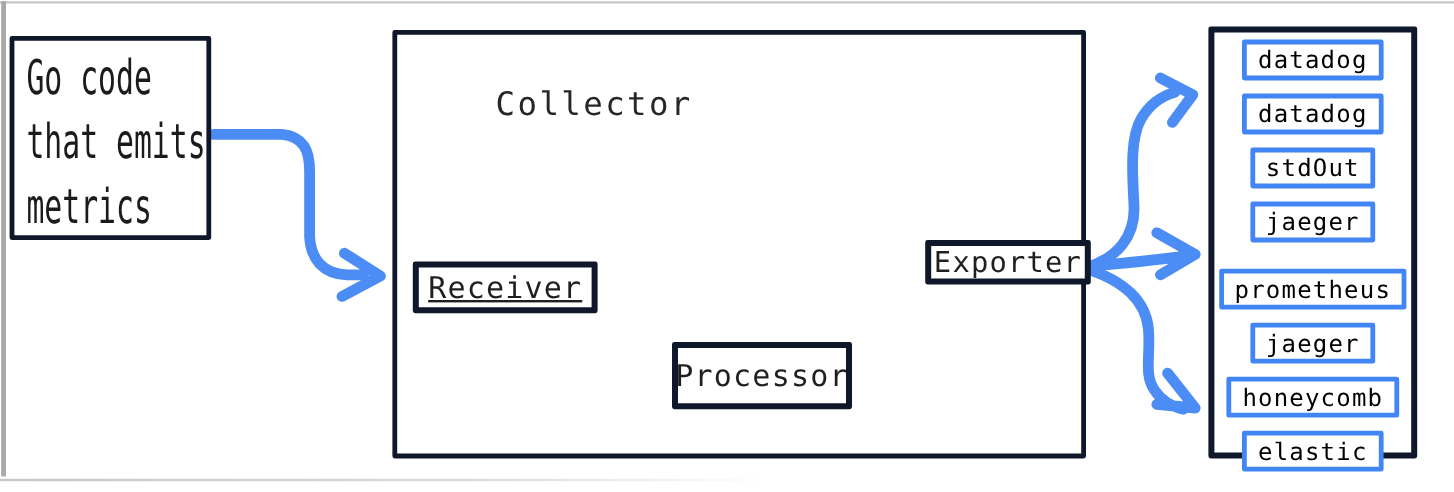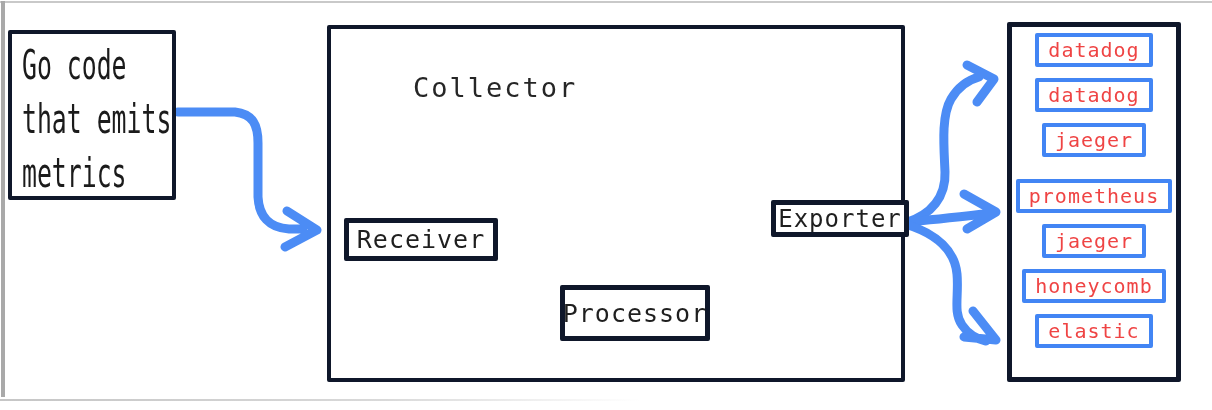--- a/index.html
+++ b/index.html
@@ -52,38 +52,38 @@
     position: absolute; left: 413px; top: 72px;
     font-size: 27px; letter-spacing: 2px; color: #262626;
   }
 
   
   .stage {
     display: flex; align-items: center; justify-content: center;
     font-size: 25px; letter-spacing: 1px; color: #1f1f1f;
     border-width: 5px;
   }
-  #receiver-box  { left: 344px; top: 218px; width: 154px; height: 43px; }
+  #receiver-box  { left: 344px; top: 218px; width: 154px; height: 43px; text-decoration: underline; }
   #processor-box { left: 560px; top: 285px; width: 150px; height: 56px; }
   #exporter-box  { left: 761px; top: 200px; width: 138px; height: 37px; font-size: 24px; margin-left: 10px; }
 
   
   #destinations-panel {
     left: 1007px; top: 22px; width: 174px; height: 360px;
     border-width: 5px;
     display: flex; flex-direction: column; align-items: center;
     padding-top: 6px; gap: 11px;
   }
   .dest {
     box-sizing: border-box;
     border: 4px solid #4285f4;
     border-radius: 2px;
     background: #fff;
     padding: 1px 9px;
-    font-size: 20px; letter-spacing: 1px; color: #ef4444;
+    font-size: 20px; letter-spacing: 1px; color: #000000;
     line-height: 24px;
     flex: 0 0 auto;
   }
   .dest.group-gap { margin-top: 11px; }
 
   
   #arrows {
     position: absolute; left: 0; top: 0; width: 1212px; height: 410px;
     pointer-events: none;
   }
@@ -123,20 +123,21 @@
   <div class="box" id="collector-box"></div>
   <div id="collector-title">Collector</div>
 
   <div class="box stage" id="receiver-box">Receiver</div>
   <div class="box stage" id="processor-box">Processor</div>
   <div class="box stage" id="exporter-box">Exporter</div>
 
   <div class="box" id="destinations-panel">
     <div class="dest">datadog</div>
     <div class="dest">datadog</div>
+    <div class="dest">stdOut</div>
     <div class="dest">jaeger</div>
     <div class="dest group-gap">prometheus</div>
     <div class="dest">jaeger</div>
     <div class="dest">honeycomb</div>
     <div class="dest">elastic</div>
   </div>
 
 </div>
 
 </body></html>

